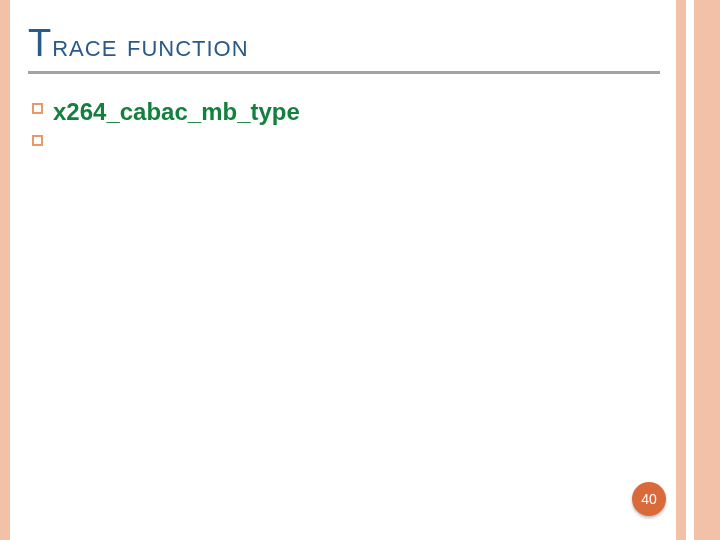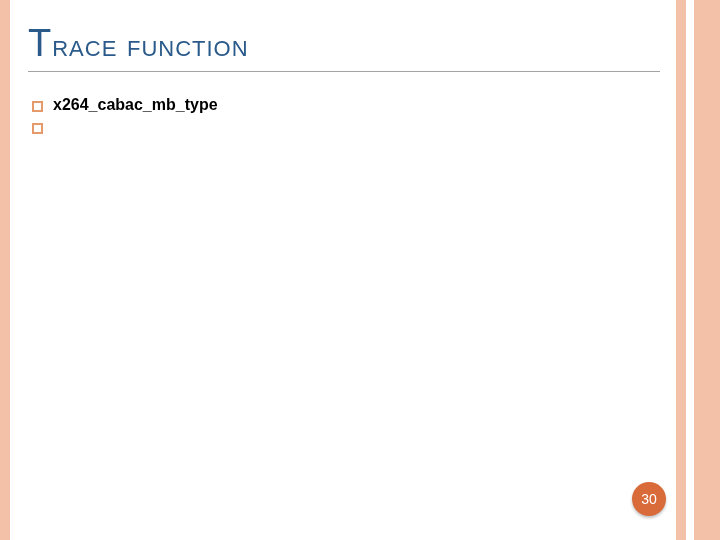--- a/index.html
+++ b/index.html
@@ -39,36 +39,36 @@
     left: 28px;
     top: 22px;
     right: 60px;
   }
   .title {
     color: #2a5a8a;
     font-size: 31px;
     font-weight: 400;
     letter-spacing: 1px;
     padding-bottom: 6px;
-    border-bottom: 1px solid #a3a3a3;
+    border-bottom: 3px solid #a3a3a3;
     margin-bottom: 22px;
     font-variant: small-caps;
   }
   .title .first {
     font-size: 38px;
     font-weight: 400;
   }
   .bullets {
     list-style: none;
     margin-left: 4px;
   }
   .bullets li {
-    font-size: 16px;
+    font-size: 24px;
     font-weight: 700;
-    color: #000000;
+    color: #15803d;
     line-height: 1.35;
     display: flex;
     align-items: flex-start;
   }
   .bullets li .marker {
     display: inline-block;
     width: 11px; height: 11px;
     border: 2px solid #e69a6b;
     margin-right: 10px;
     margin-top: 7px;
@@ -107,14 +107,14 @@
         <span class="marker"></span>
         <span>x264_cabac_mb_type</span>
       </li>
     <li>
         <span class="marker"></span>
       </li>
   </ul>
 </div>
 
 <div class="page-badge">
-  <span>30</span>
+  <span>40</span>
 </div>
 
 </body></html>

